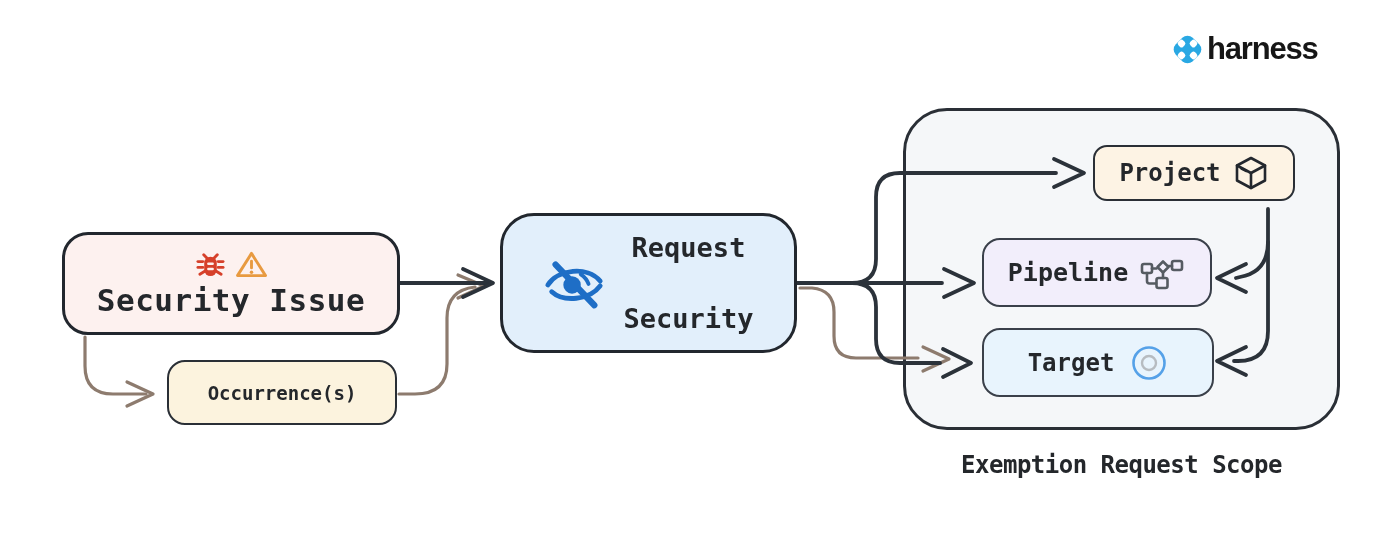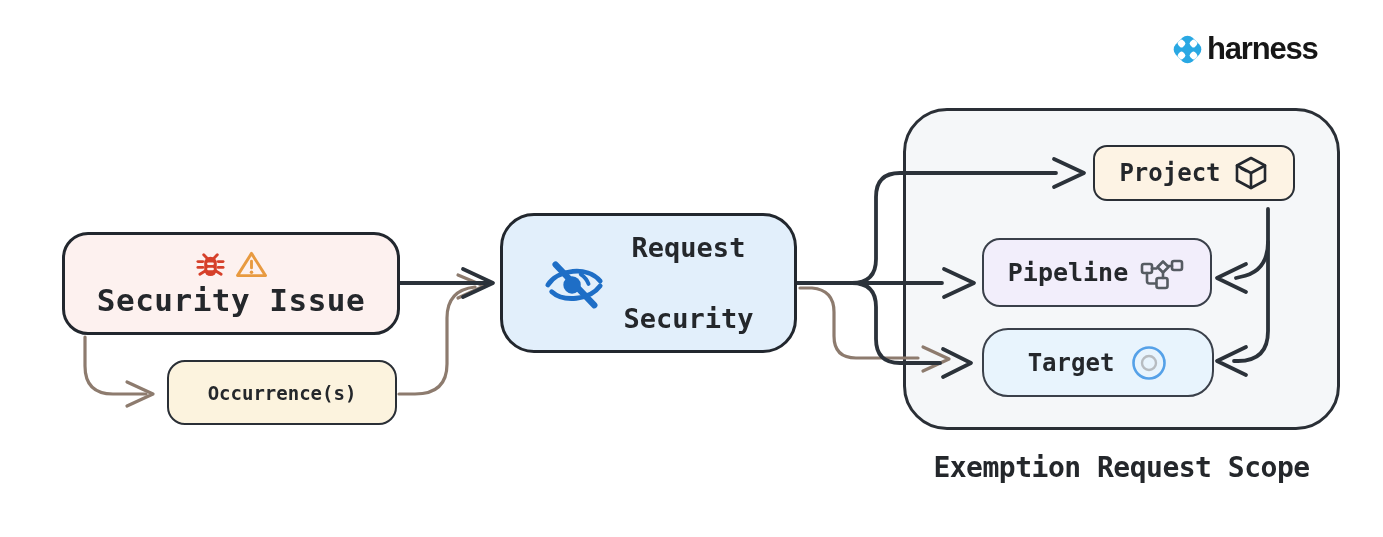--- a/index.html
+++ b/index.html
@@ -35,25 +35,25 @@
   .project{
     left:1093px;top:145px;width:202px;height:56px;background:#fdf3e4;
     border:2.2px solid #2a2f36;border-radius:14px;font-size:24px;gap:12px;
   }
   .pipeline{
     left:982px;top:238px;width:230px;height:69px;background:#f2eefb;
     border:2px solid #3a404a;border-radius:18px;font-size:25px;gap:12px;
   }
   .target{
     left:982px;top:328px;width:232px;height:69px;background:#e8f4fd;
-    border:2px solid #3a404a;border-radius:26px;font-size:24px;gap:16px;
+    border:2px solid #3a404a;border-radius:18px;font-size:24px;gap:16px;
   }
   .scopelabel{
     position:absolute;z-index:3;left:903px;top:451px;width:437px;text-align:center;
-    font-size:28px;font-weight:bold;color:#24272b;letter-spacing:-0.5px;
+    font-size:24px;font-weight:bold;color:#24272b;letter-spacing:-0.5px;
   }
   
   .brand{
     position:absolute;z-index:3;left:1171px;top:31px;display:flex;align-items:center;gap:3px;justify-content:space-between;
   }
   .wordmark{
     font-family:"Liberation Sans","DejaVu Sans",sans-serif;font-weight:bold;
     font-size:31px;color:#161616;letter-spacing:-1.2px;
   }
   svg{display:block;}

